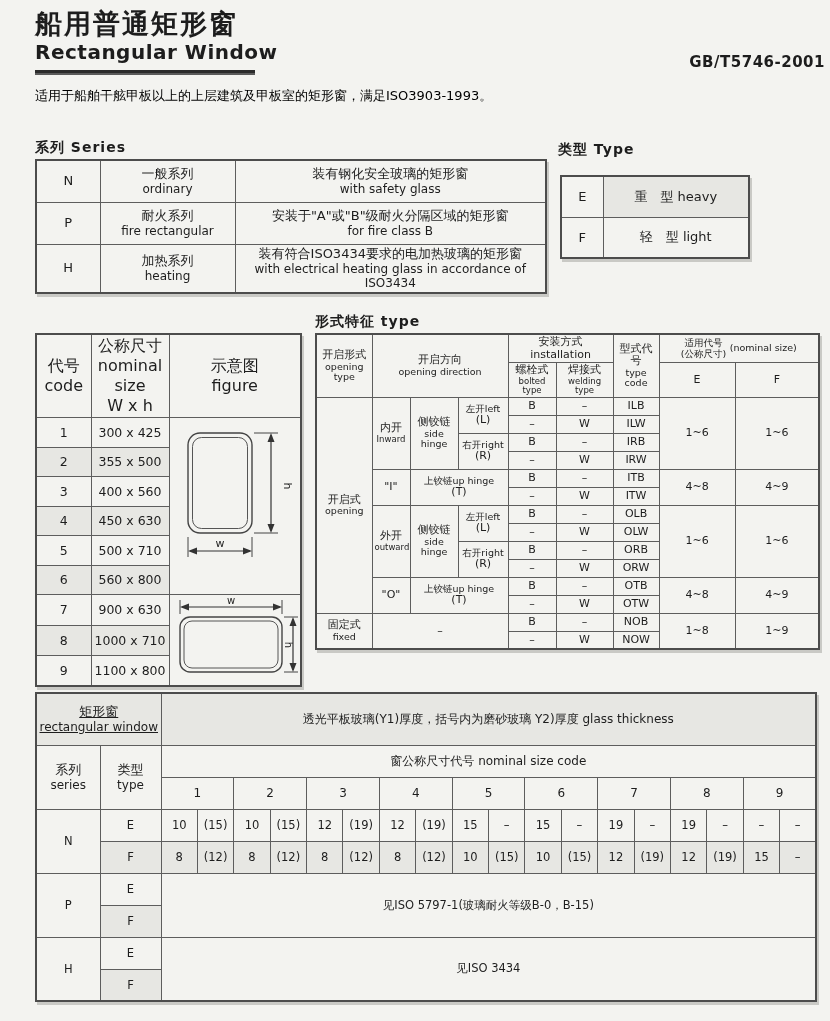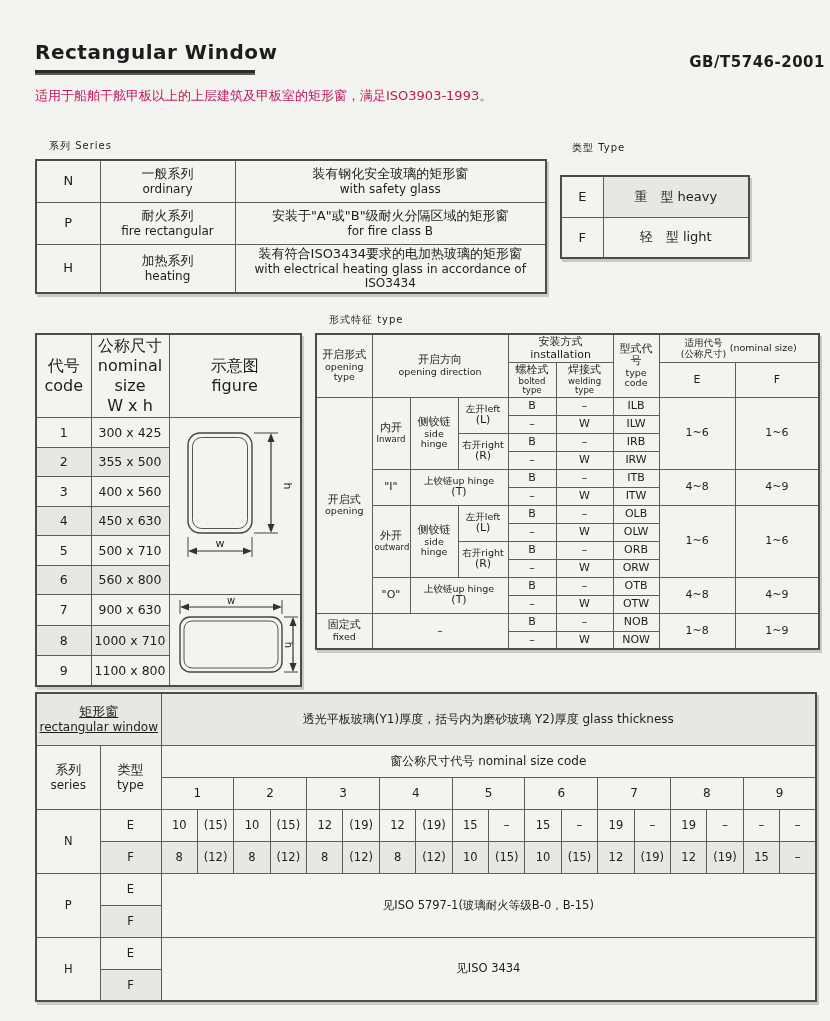--- a/index.html
+++ b/index.html
@@ -10,24 +10,24 @@
     font-family:"DejaVu Sans","Liberation Sans",sans-serif;
     overflow:hidden;
   }
   .abs { position:absolute; }
 
   
   .title-zh { font-size:27px; font-weight:bold; letter-spacing:2px; }
   .title-en { font-size:20px; font-weight:bold; letter-spacing:.5px; }
   .double-rule { height:5px; border-top:3px solid #2b2b2b; border-bottom:2px solid #5a5a5a; }
   .standard { font-size:15px; font-weight:600; letter-spacing:.5px; text-align:right; }
-  .intro { font-size:13px; color:#be185d; }
-
-  
-  .sec-title { font-size:10px; font-weight:normal; letter-spacing:1px;margin-left:14px; }
+  .intro { font-size:13px; color:#000000; }
+
+  
+  .sec-title { font-size:14px; font-weight:bold; letter-spacing:1px; }
   table.tbl {
     border-collapse:collapse; table-layout:fixed;
     border:2px solid #4c4c4c; box-shadow:2px 3px 0 #c9c9c5;
   }
   .tbl td, .tbl th {
     border:1px solid #5d5d5d; text-align:center; vertical-align:middle;
     font-weight:normal; padding:1px 2px; overflow:hidden;
   }
   .shaded { background:#e7e7e3; }
   .zh { font-size:13px; line-height:1.25; }
@@ -57,20 +57,21 @@
   .glass-tbl .hrow td { font-size:12px; }
   .note-cell { font-size:12.5px; }
 
   svg text { font-family:"DejaVu Sans","Liberation Sans",sans-serif; }
 </style>
 </head>
 <body>
 
 <div class="page">
 
+  <div class="abs title-zh" style="left:35px; top:6px;">船用普通矩形窗</div>
   <div class="abs title-en" style="left:35px; top:40px;">Rectangular Window</div>
   <div class="abs double-rule" style="left:35px; top:70px; width:220px;"></div>
   <div class="abs standard" style="left:640px; top:53px; width:185px;">GB/T5746-2001</div>
   <div class="abs intro" style="left:35px; top:87px; width:760px;">适用于船舶干舷甲板以上的上层建筑及甲板室的矩形窗，满足ISO3903-1993。</div>
 
   <div class="abs sec-title" style="left:35px; top:139px;">系列  Series</div>
   <table class="tbl series-tbl abs" style="left:35px; top:159px; width:510px;">
     <colgroup>
         <col style="width:64px">
         <col style="width:135px">

